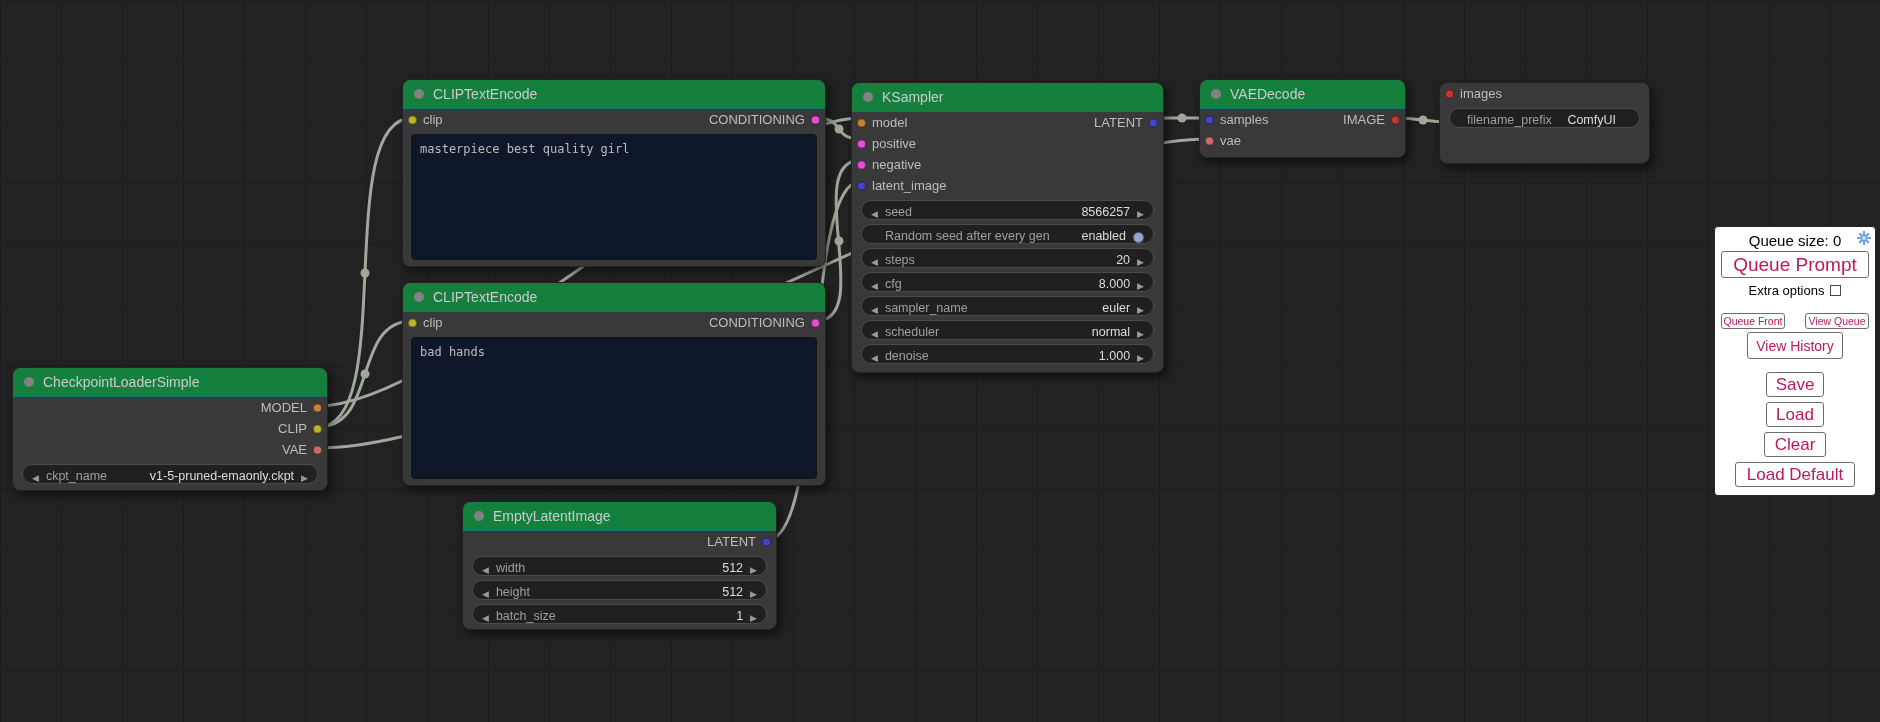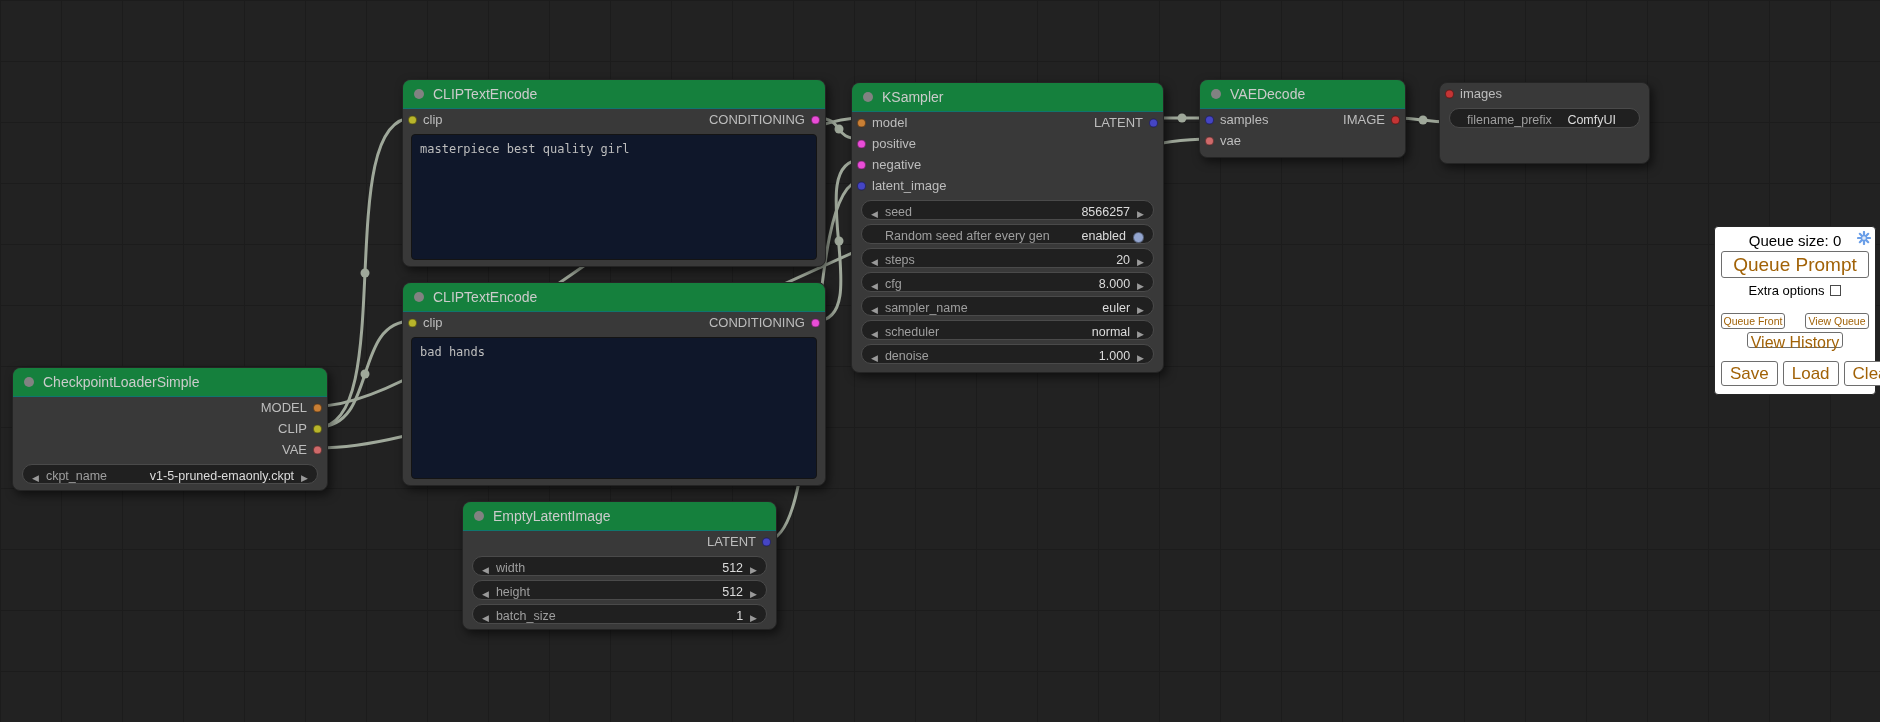--- a/index.html
+++ b/index.html
@@ -57,29 +57,29 @@
 
   
   .menu{
     position:absolute;left:1714px;top:226px;width:162px;z-index:3;
     background:#ffffff;border:1px solid #262626;border-radius:4px;
     padding:4px 6px 8px;color:#000;
   }
   .menu-header{position:relative;height:18px;display:flex;align-items:center;justify-content:center;
     font-size:15px;margin-bottom:2px}
   .menu-gear{position:absolute;right:-2px;top:0;cursor:pointer;line-height:0}
-  .btn{background:#fff;border:1px solid #6e6e6e;border-radius:3px;color:#a16207;
+  .btn{background:#fff;border:1px solid #6e6e6e;border-radius:3px;color:#be185d;
     font-family:inherit;cursor:pointer;display:block}
   .queue-prompt{width:100%;height:27px;font-size:19px;margin:2px 0 4px}
   .extra-row{display:flex;align-items:center;justify-content:center;gap:6px;height:17px;font-size:13px}
   .checkbox{width:11px;height:11px;border:1px solid #4a4a4a;background:#fff;display:inline-block}
   .small-row{display:flex;gap:20px;margin-top:14px}
   .small-row .btn{flex:1;height:16px;font-size:10.5px;padding:0}
-  .view-history{width:96px;height:16px;font-size:16px;margin:3px auto 0;padding:1px}
-  .big-group{display:flex;flex-direction:row;align-items:center;gap:5px;margin-top:13px}
+  .view-history{width:96px;height:27px;font-size:14px;margin:3px auto 0;padding:1px}
+  .big-group{display:flex;flex-direction:column;align-items:center;gap:5px;margin-top:13px}
   .big-group .btn{height:25px;font-size:17px;padding:0 8px}
   .w-save,.w-load{width:58px}
   .w-clear{width:62px}
   .w-default{width:120px}
 </style>
 </head>
 <body>
 
 <svg id="wires" width="1880" height="722">
   <g fill="none" stroke-width="3">

